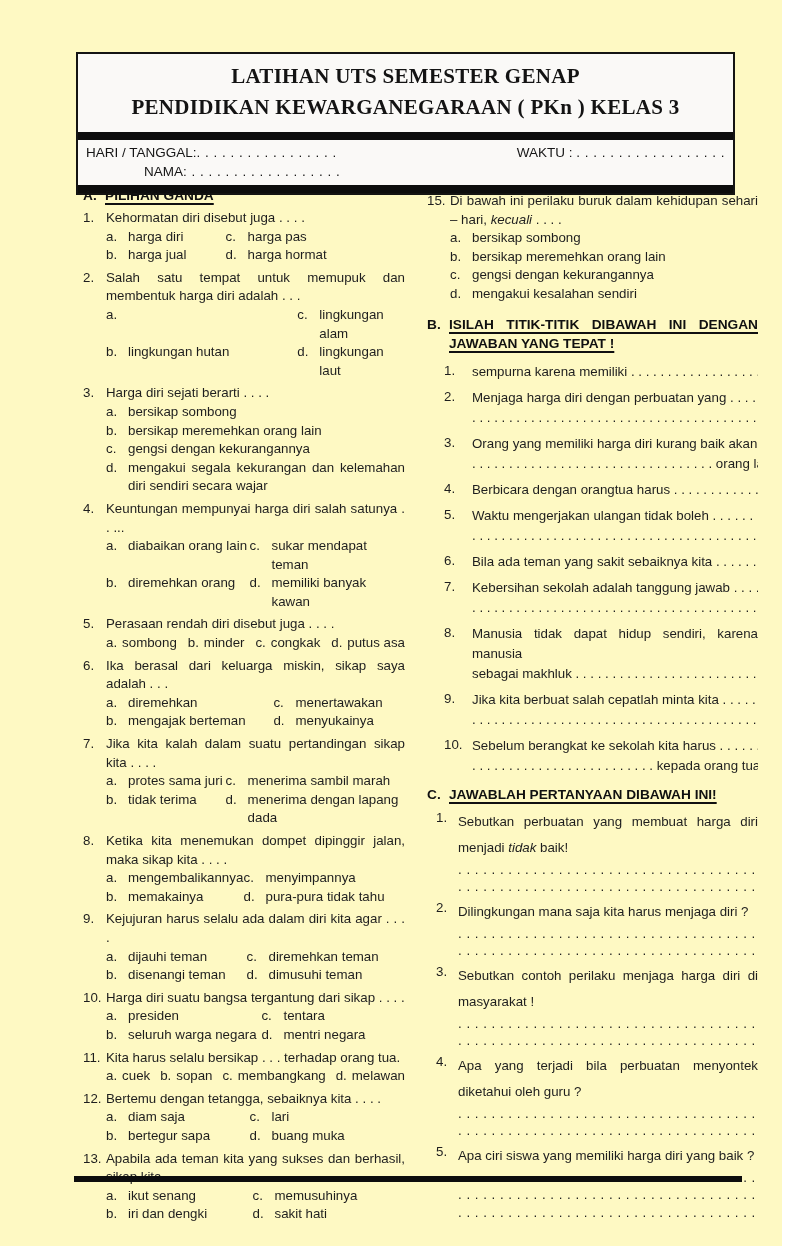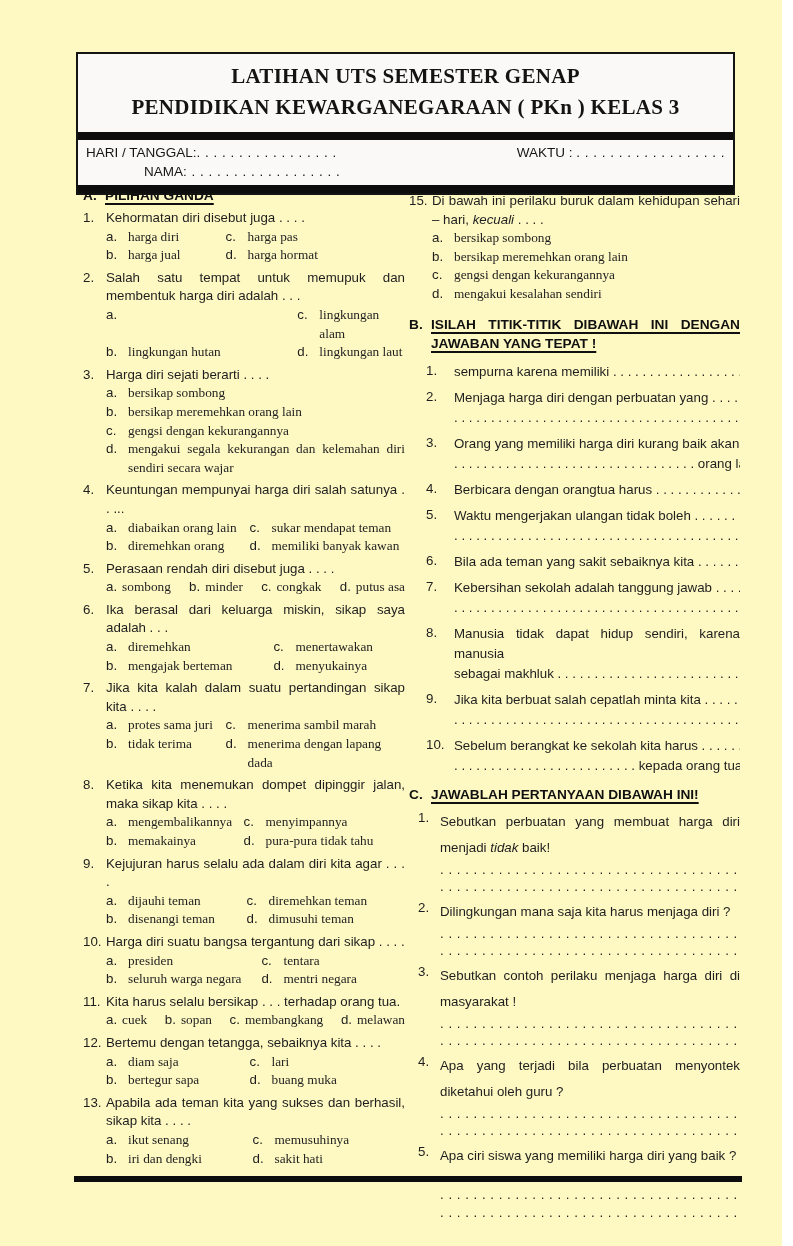--- a/index.html
+++ b/index.html
@@ -14,37 +14,37 @@
   .hbar{height:8px;background:#0d0d0d;}
   .info{padding:3px 8px 4px;font-size:13.5px;line-height:19px;color:#161616;}
   .info-row{display:flex;white-space:nowrap;overflow:hidden;text-align:right;}
   .info-spacer{flex:1;}
   .nama-lab{display:inline-block;width:97px;}
   .blankdots{letter-spacing:.5px;}
 
   
   .col{position:absolute;font-size:13.3px;line-height:18.6px;text-align:left;}
   .col-left{left:83px;top:186px;width:322px;}
-  .col-right{left:409px;top:192px;width:331px;}
+  .col-right{left:427px;top:192px;width:331px;}
 
   .sec-head{display:flex;font-weight:bold;font-size:13.7px;line-height:19px;margin-bottom:4px;color:#101010;}
   .sec-label{flex:0 0 22px;}
   .sec-title{text-decoration:underline;text-decoration-thickness:1.5px;text-underline-offset:2.5px;text-align:justify;}
   .b-head{margin-top:11px;margin-bottom:9px;}
   .c-head{margin-top:9px;margin-bottom:5px;}
 
   
   .q{display:flex;margin-bottom:4px;}
   .qno{flex:0 0 23px;}
   .qbody{flex:1;min-width:0;}
   .qtext{text-align:justify;}
   .opts.grid{display:grid;}
   .opt{display:flex;min-width:0;}
   .ok{flex:0 0 22px;}
-  .ov{flex:1;min-width:0;font-family:Liberation Serif, serif;}
+  .ov{flex:1;min-width:0;}
   .opts.stack .opt{display:flex;}
   .opts.stack .ov{text-align:justify;}
   .opts.inline{display:flex;justify-content:space-between;}
   .opts.inline .ok{flex:none;margin-right:5px;}
   .opts.inline .ov{flex:none;}
   .it{font-style:italic;}
 
   
   #list-b{padding-left:17px;}
   .bq{display:flex;margin-bottom:6px;}

